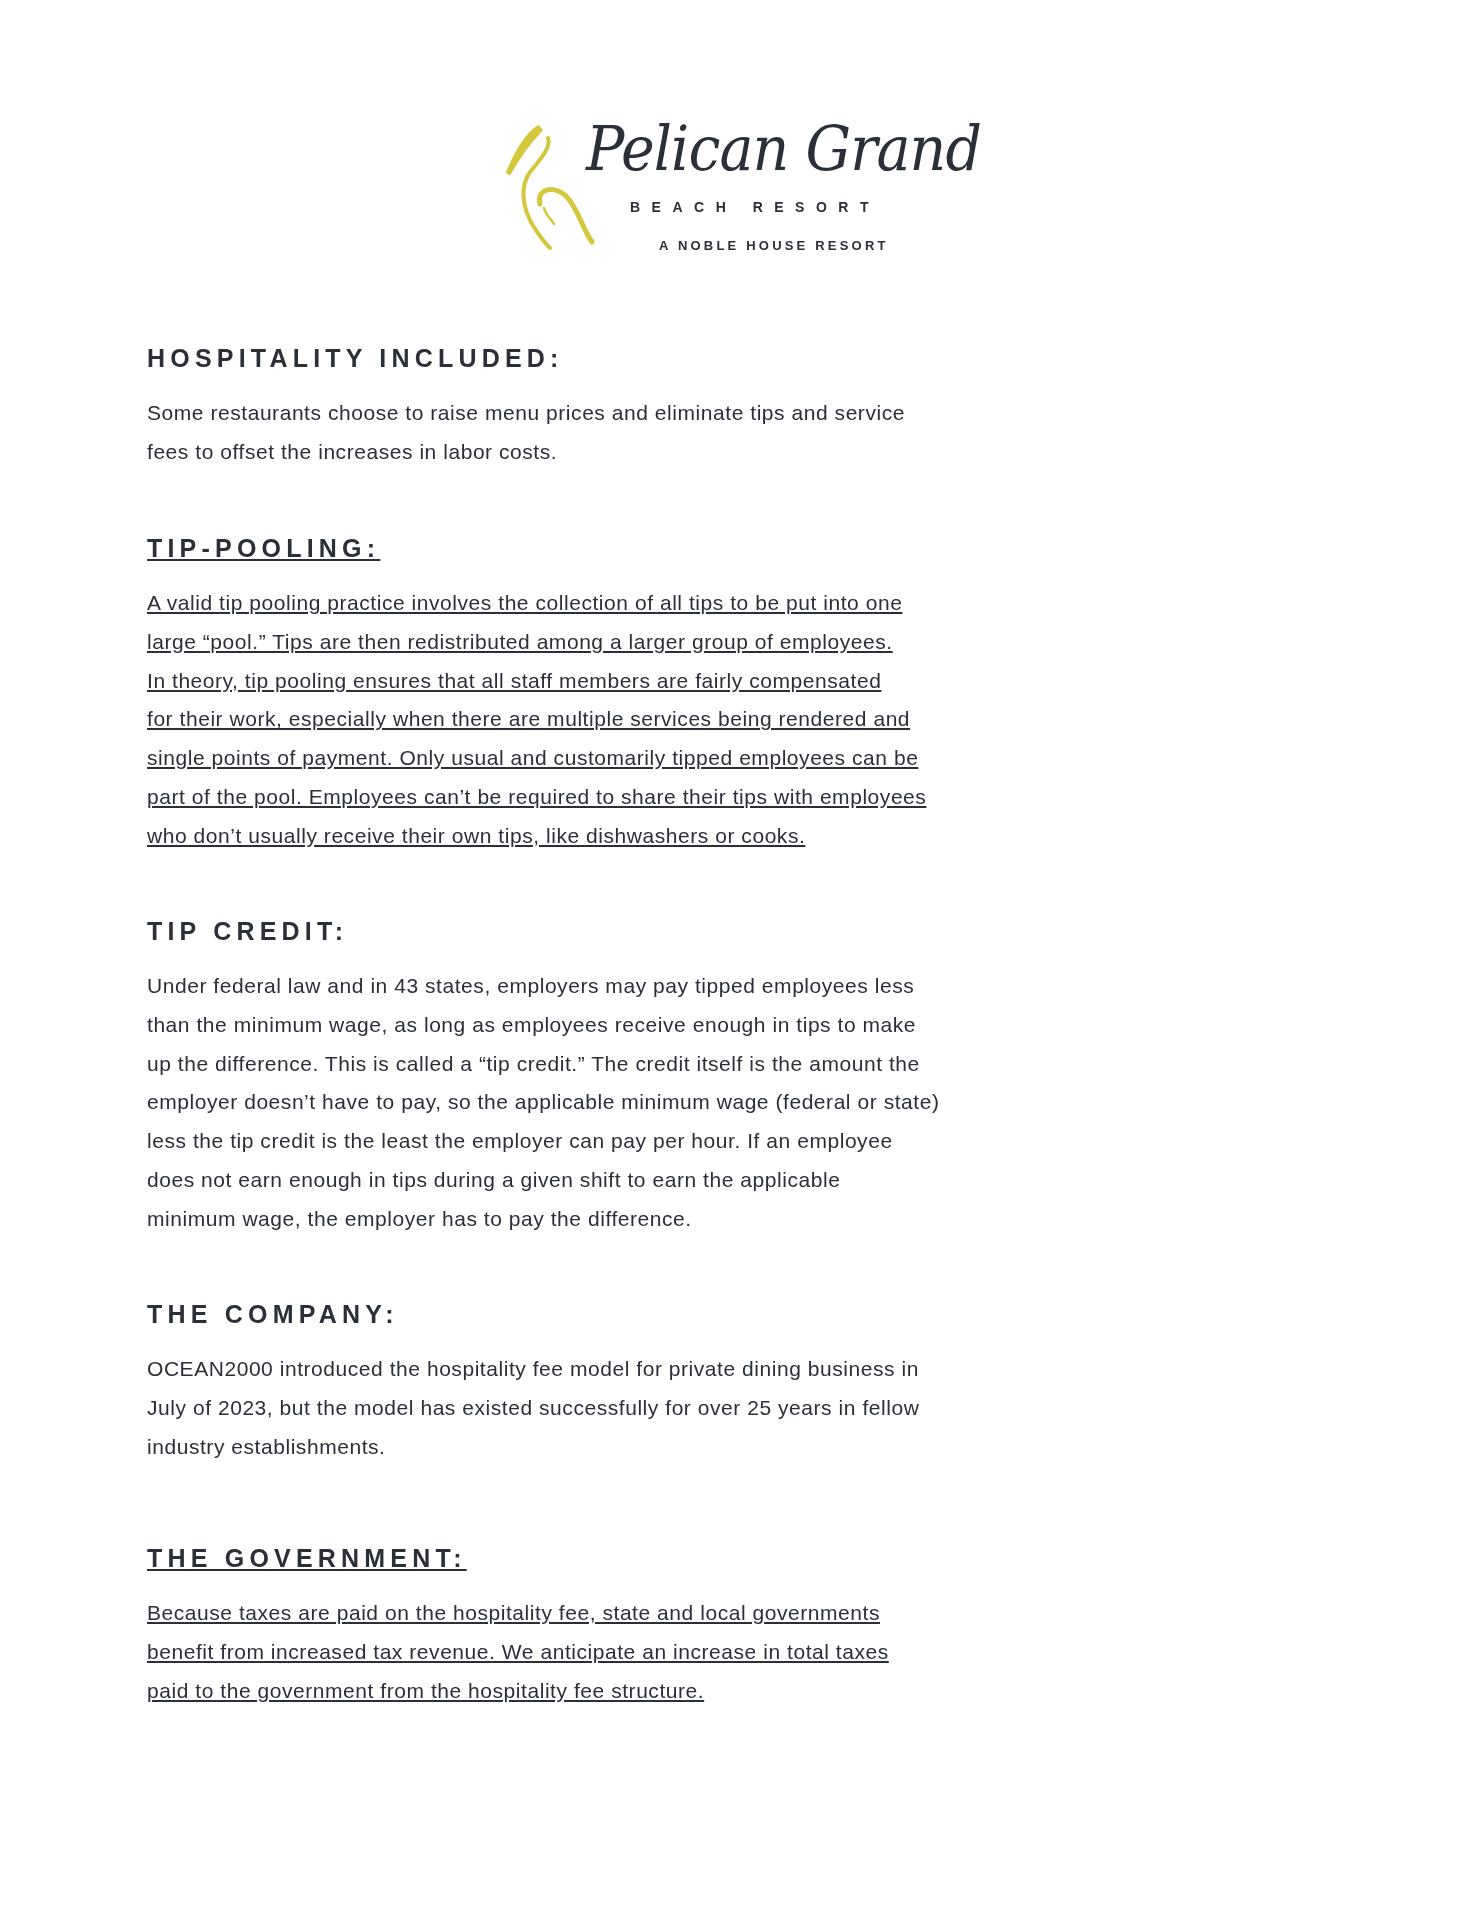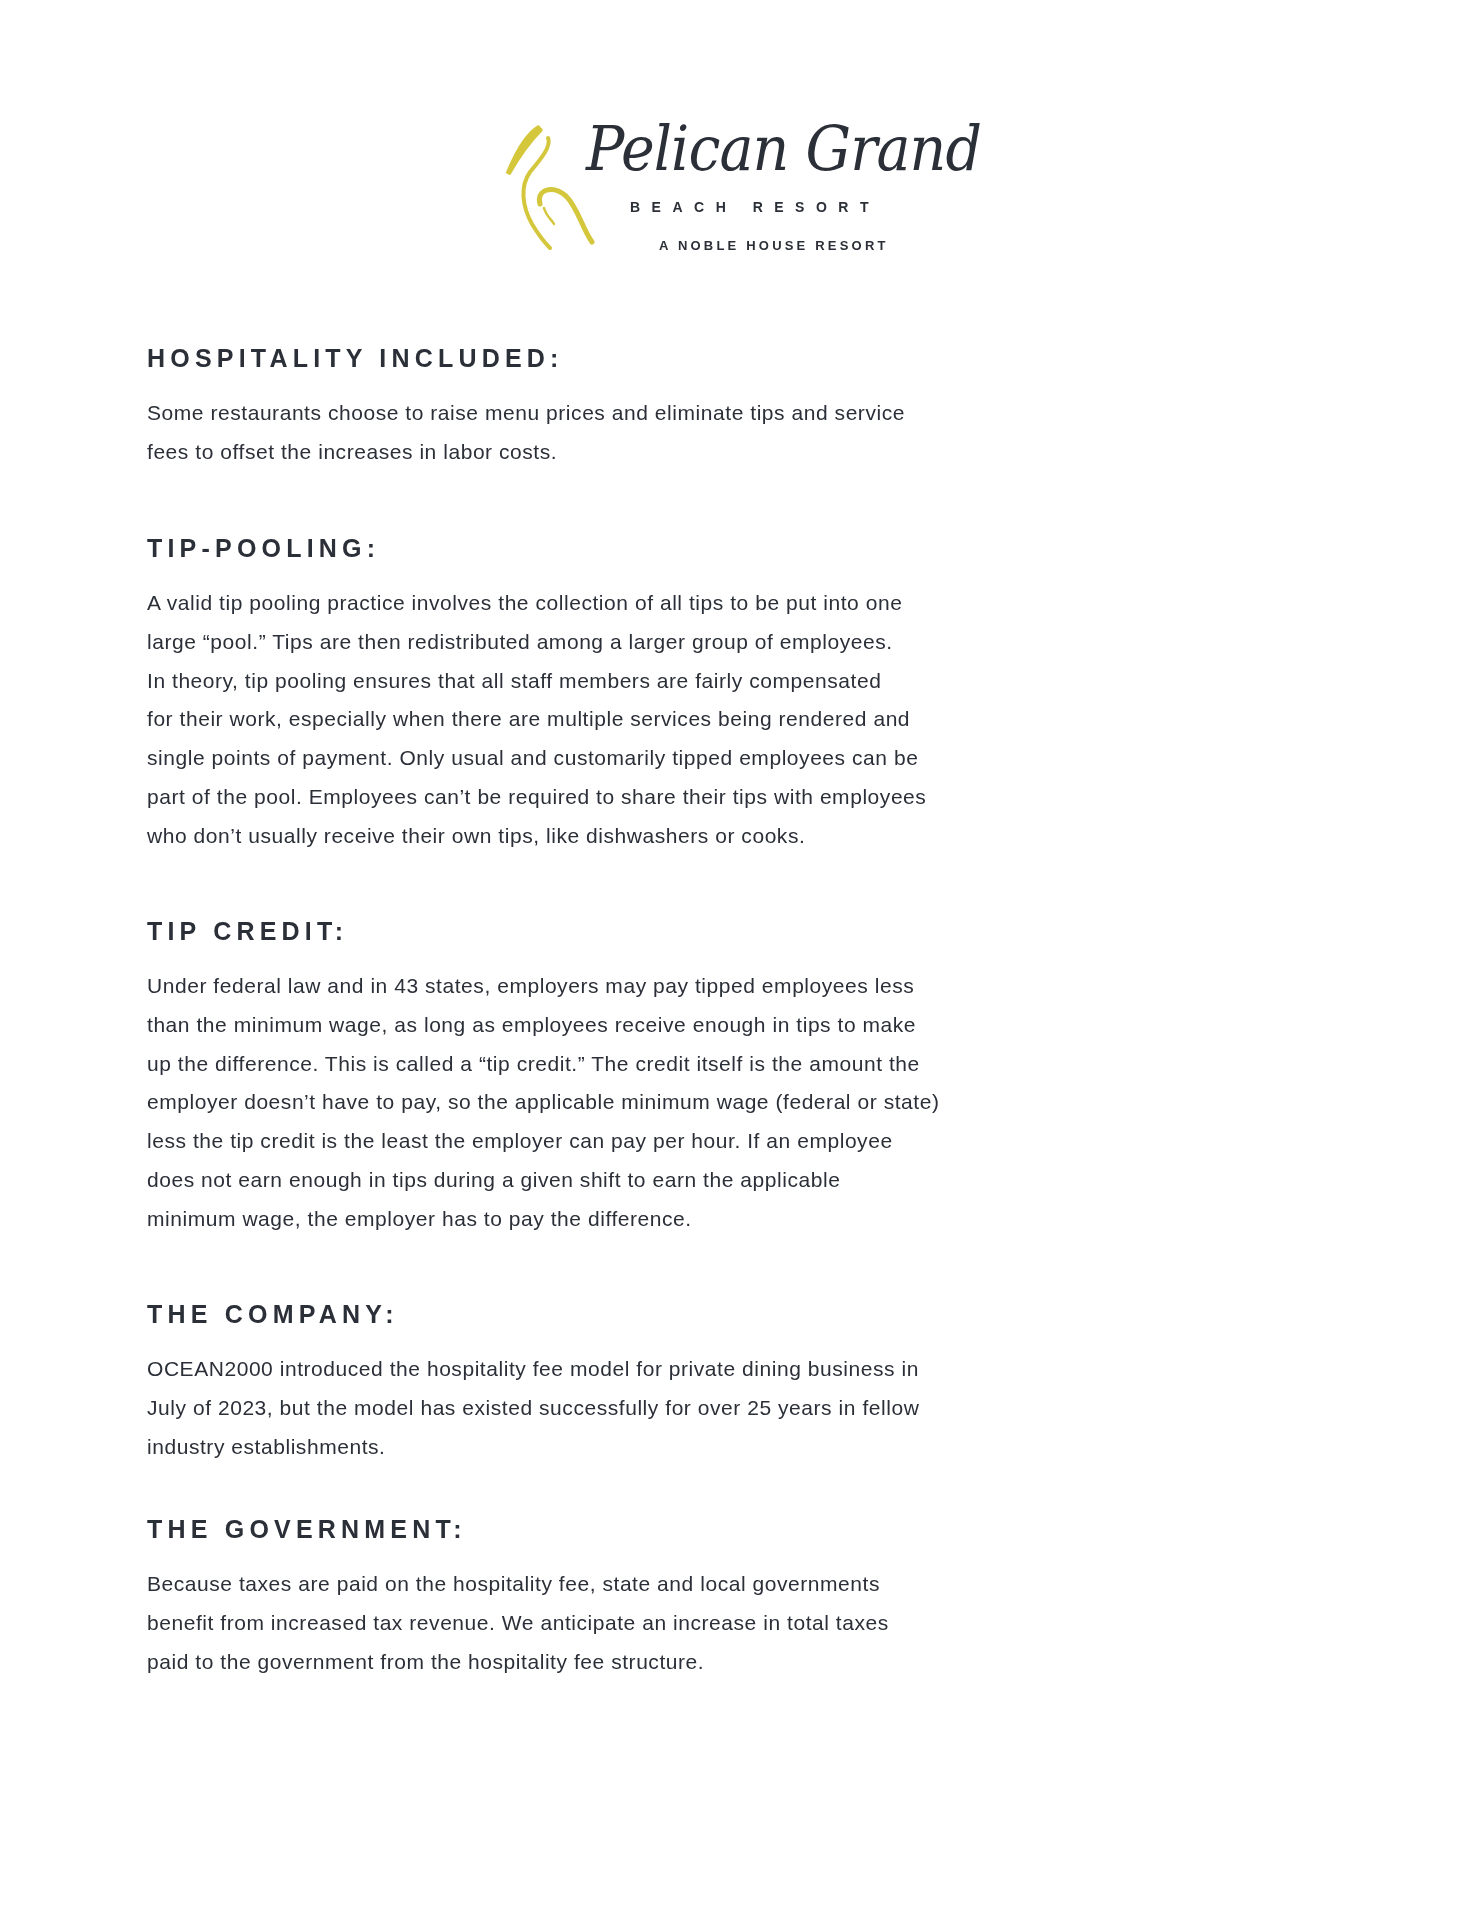--- a/index.html
+++ b/index.html
@@ -103,24 +103,24 @@
       color: #2b2f38;
       margin: 0;
     }
     .section-body .line {
       display: block;
       white-space: nowrap;
     }
 
     
     #sec-hospitality { position: absolute; top: 0; }
-    #sec-tippooling  { position: absolute; top: 190px; }
+    #sec-tippooling  { position: absolute; top: 190px; text-decoration: underline; }
     #sec-tipcredit   { position: absolute; top: 573px; }
     #sec-company     { position: absolute; top: 956px; }
-    #sec-government  { position: absolute; top: 1171px; }
+    #sec-government  { position: absolute; top: 1200px; text-decoration: underline; }
   </style>
 </head>
 <body>
 
 <div class="page">
 
   <div class="logo">
     <svg class="logo-mark" viewBox="0 0 110 140" xmlns="http://www.w3.org/2000/svg">
       <g fill="none" stroke="#d4c73c" stroke-linecap="round">
 

